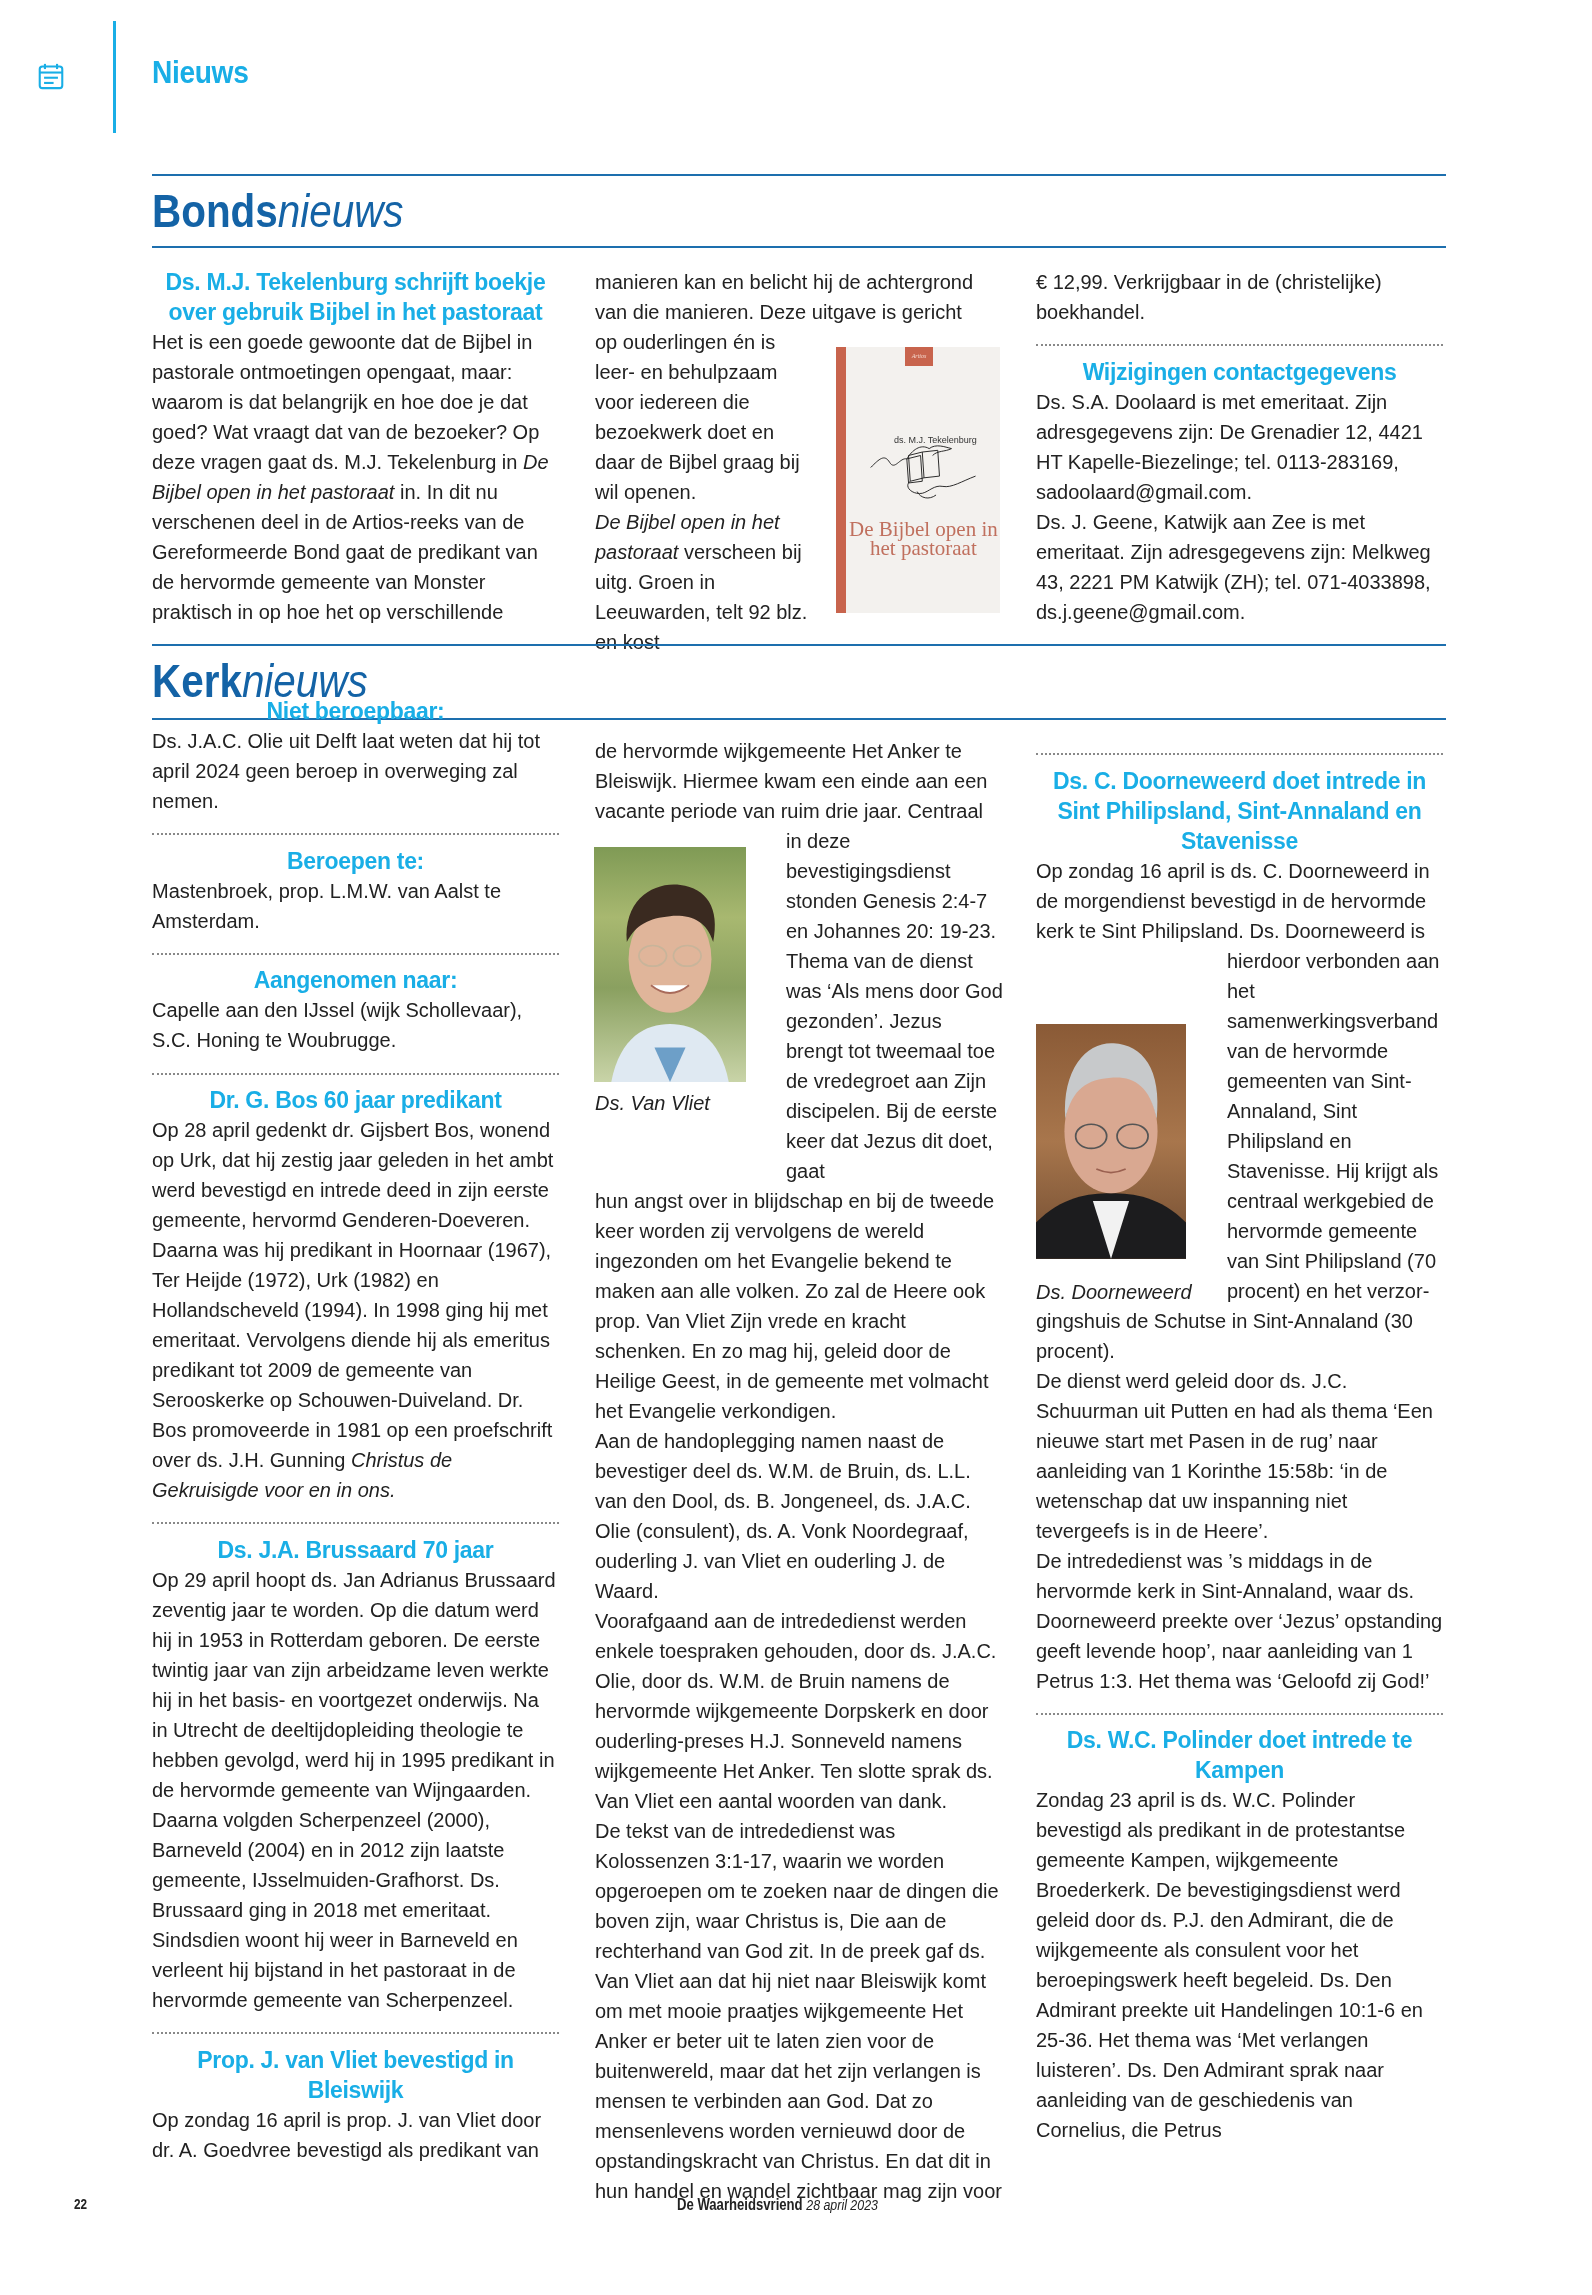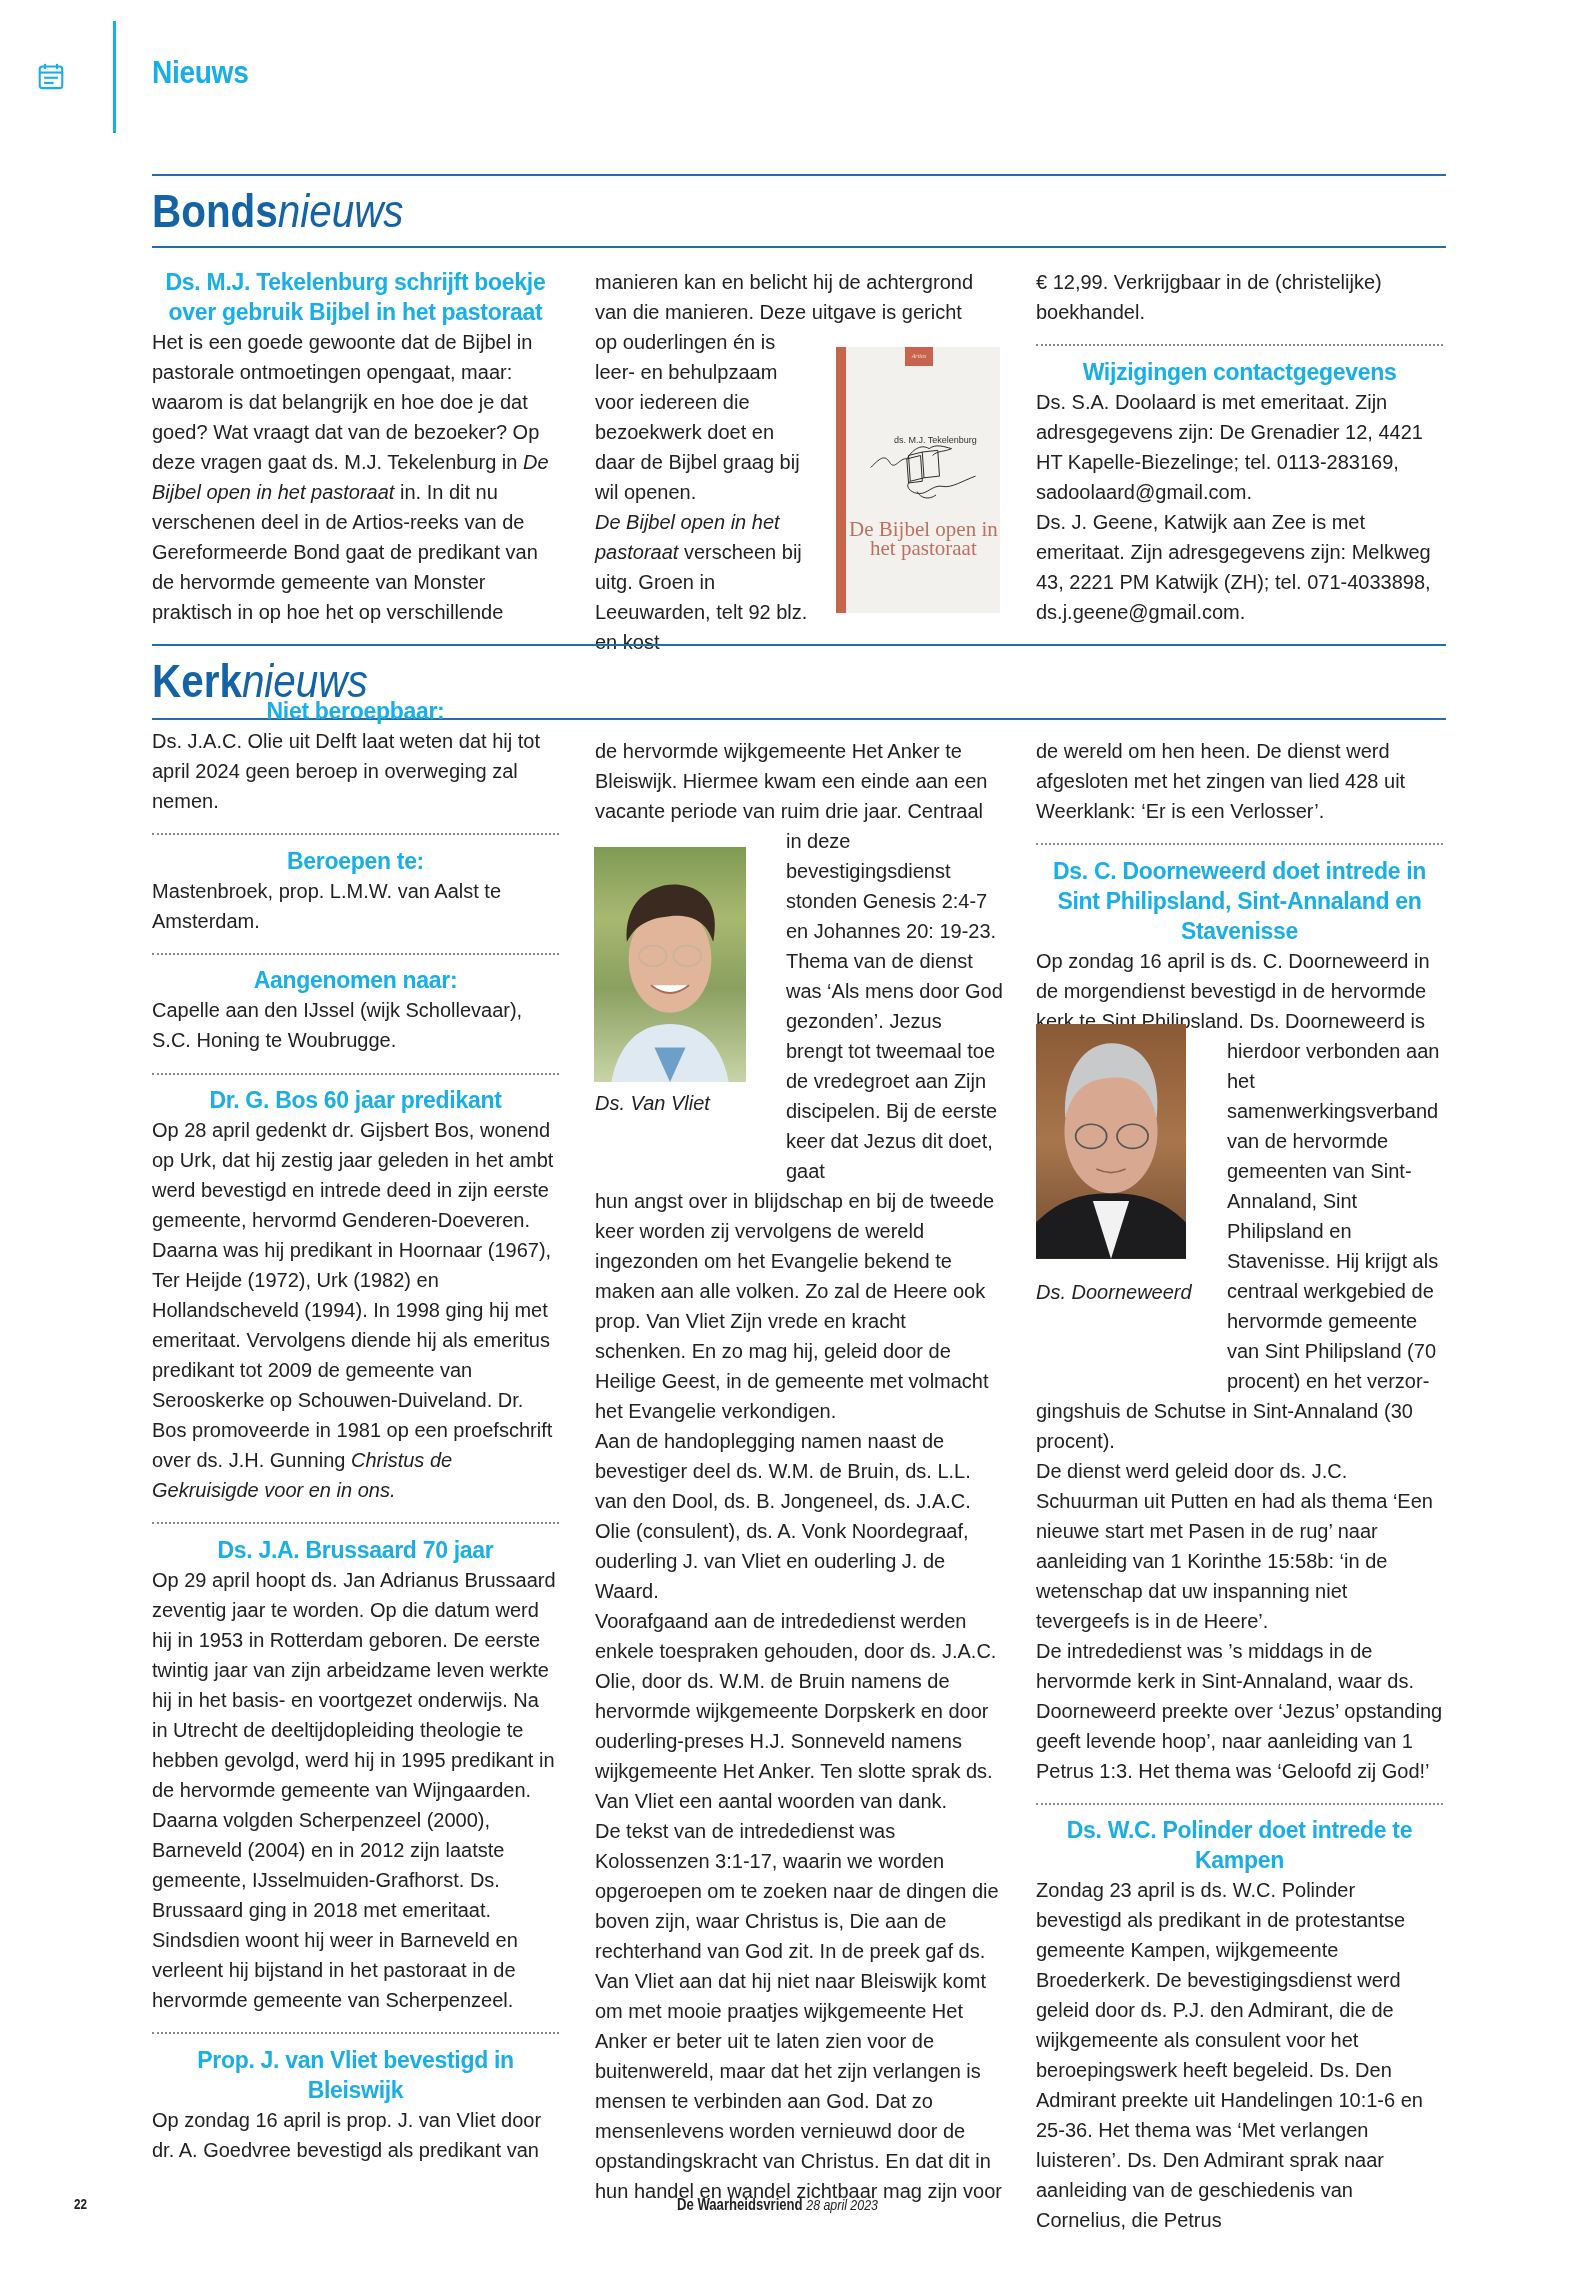--- a/index.html
+++ b/index.html
@@ -138,21 +138,20 @@
     <ellipse cx="88" cy="130" rx="48" ry="62" fill="#e0b59a"></ellipse>
     <path d="M38 110 C34 60,70 40,100 44 C130 48,146 70,138 110 C130 84,110 78,88 80 C64 82,48 90,38 110 Z" fill="#3a2a20"></path>
     <ellipse cx="68" cy="126" rx="16" ry="12" fill="none" stroke="#c8b49a" stroke-width="2"></ellipse>
     <ellipse cx="108" cy="126" rx="16" ry="12" fill="none" stroke="#c8b49a" stroke-width="2"></ellipse>
     <path d="M66 160 Q88 178 110 160" fill="#ffffff" stroke="#a86a5a" stroke-width="2"></path>
   </svg>
 </div>
 <div class="caption" style="left:595px; top:1092px;">Ds. Van Vliet</div>
 
 <div class="col" style="left:1036px; top:736px;">
-  <p>de wereld om hen heen. De dienst werd afgesloten met het zingen van lied 428 uit Weerklank: ‘Er is een Verlosser’.</p>
   <div class="dots"></div>
   <div class="h">Ds. C. Doorneweerd doet intrede in Sint Philipsland, Sint-Annaland en Stavenisse</div>
   <p>Op zondag 16 april is ds. C. Doorneweerd in de morgendienst bevestigd in de hervormde kerk te Sint Philipsland. Ds. Doorneweerd is</p>
   <p style="margin-left:191px; width:217px;">hierdoor verbonden aan het samenwerkingsverband van de hervormde gemeenten van Sint-Annaland, Sint Philipsland en Stavenisse. Hij krijgt als centraal werkgebied de hervormde gemeente van Sint Philipsland (70 procent) en het verzor-</p>
   <p>gingshuis de Schutse in Sint-Annaland (30 procent).</p>
   <p>De dienst werd geleid door ds. J.C. Schuurman uit Putten en had als thema ‘Een nieuwe start met Pasen in de rug’ naar aanleiding van 1 Korinthe 15:58b: ‘in de wetenschap dat uw inspanning niet tevergeefs is in de Heere’.</p>
   <p>De intrededienst was ’s middags in de hervormde kerk in Sint-Annaland, waar ds. Doorneweerd preekte over ‘Jezus’ opstanding geeft levende hoop’, naar aanleiding van 1 Petrus 1:3. Het thema was ‘Geloofd zij God!’</p>
   <div class="dots"></div>
   <div class="h">Ds. W.C. Polinder doet intrede te Kampen</div>
   <p>Zondag 23 april is ds. W.C. Polinder bevestigd als predikant in de protestantse gemeente Kampen, wijkgemeente Broederkerk. De bevestigingsdienst werd geleid door ds. P.J. den Admirant, die de wijkgemeente als consulent voor het beroepingswerk heeft begeleid. Ds. Den Admirant preekte uit Handelingen 10:1-6 en 25-36. Het thema was ‘Met verlangen luisteren’. Ds. Den Admirant sprak naar aanleiding van de geschiedenis van Cornelius, die Petrus</p>

